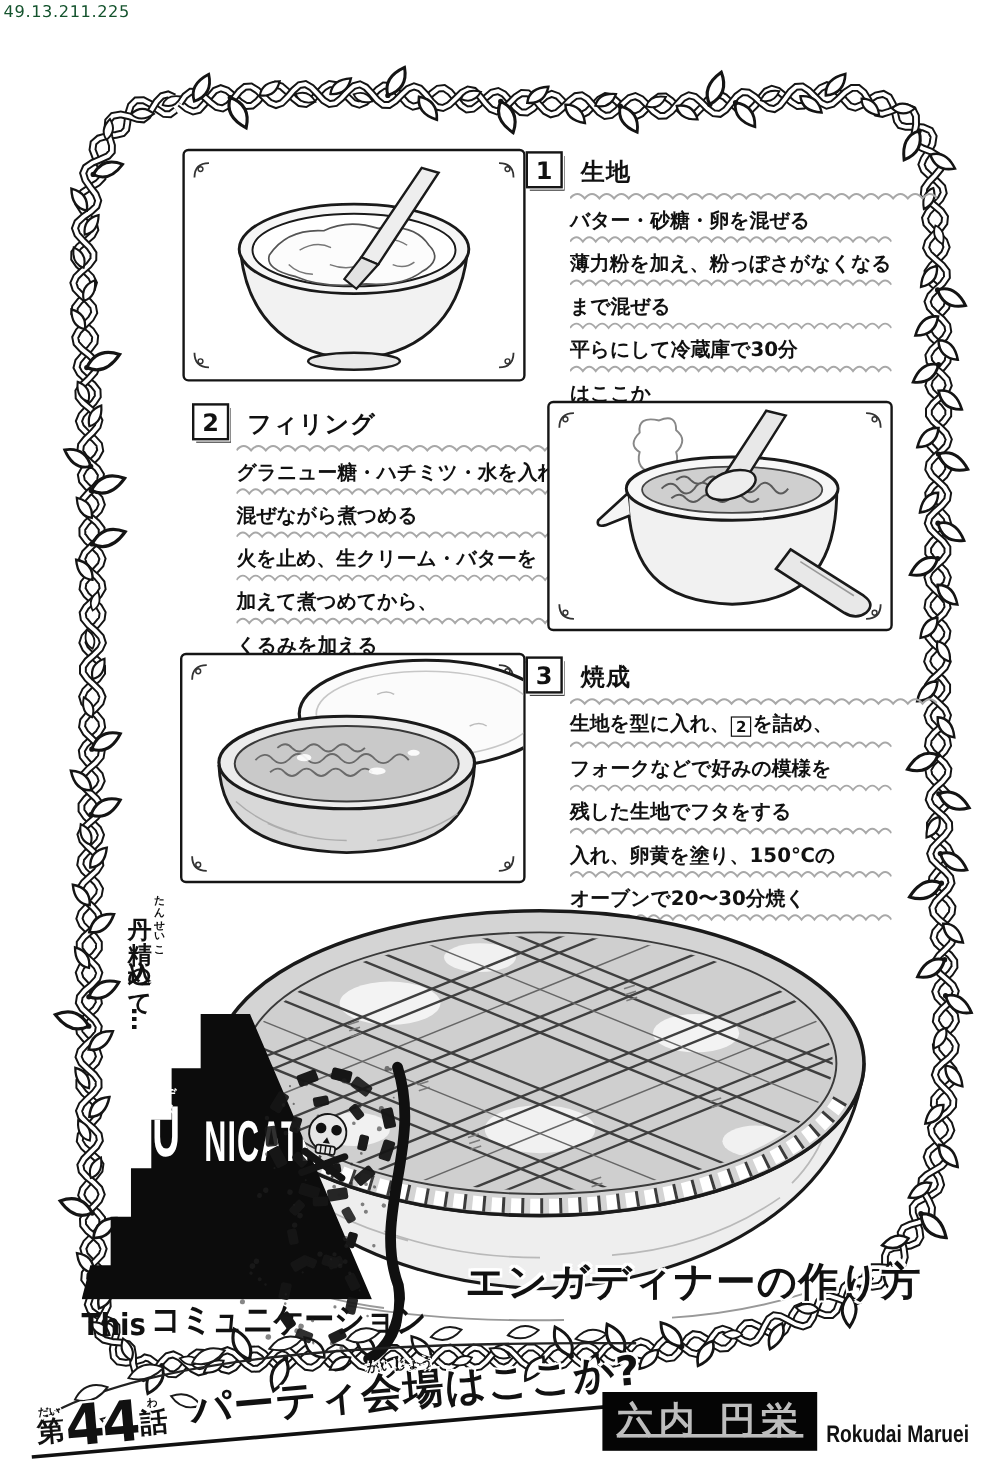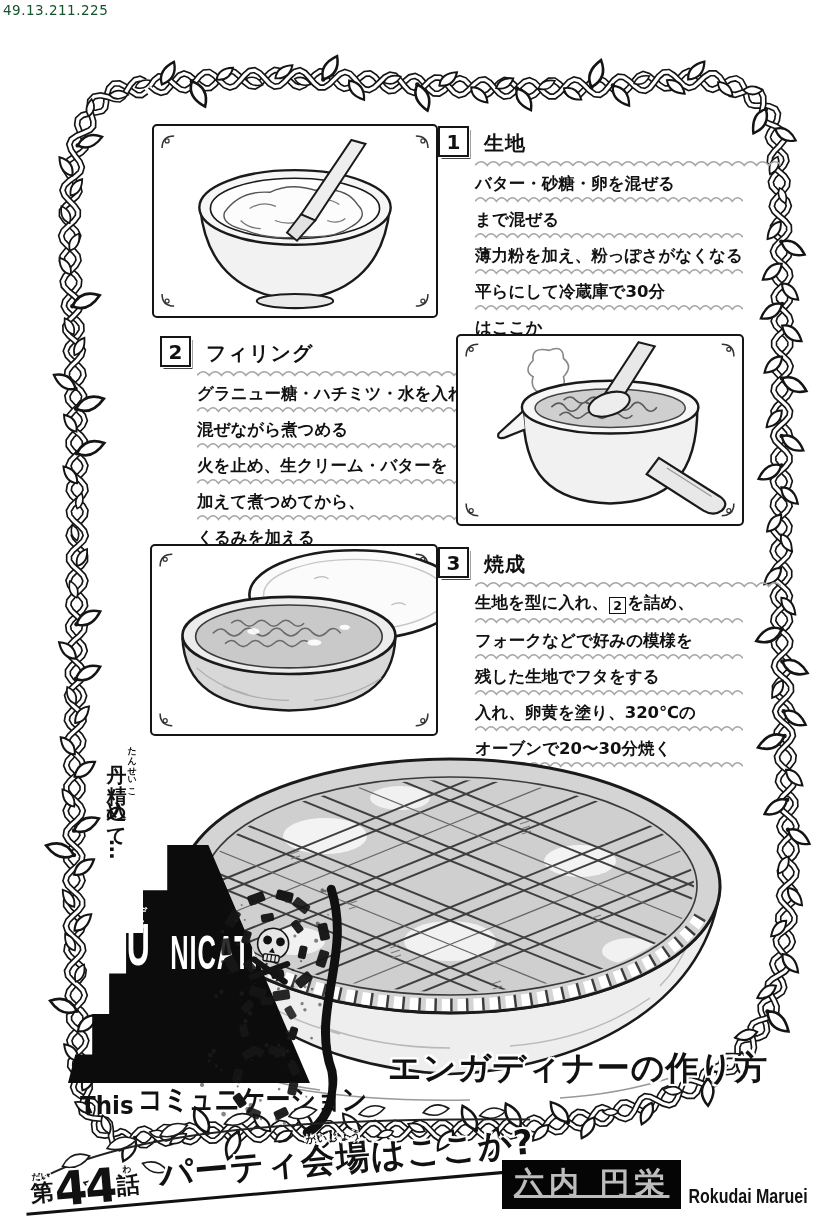--- a/index.html
+++ b/index.html
@@ -68,21 +68,21 @@
     padding-bottom:4px;
   }
   .logo-row { color:#fff; font-weight:bold; font-family:"Liberation Sans",sans-serif; line-height:0.98; }
   .logo-row.r1 { font-size:40px; transform:scale(0.8,1.5); transform-origin:center bottom; margin-bottom:14px; margin-left:10px;}
   .logo-row.r2 { font-size:40px; transform:scale(0.8,1.5); transform-origin:center bottom; margin-bottom:14px; }
   .logo-row.r3 { font-size:30px; transform:scale(0.85,1.6); transform-origin:center bottom; letter-spacing:1px; }
   .logo-side {
     position:absolute; left:64px; top:52px; writing-mode:vertical-rl;
     color:#fff; font-size:12px; font-weight:bold; letter-spacing:2px;
   }
-  .logo-sub { position:absolute; left:0px; top:240px; width:260px; display:flex; align-items:flex-end;margin-left:12px; }
+  .logo-sub { position:absolute; left:0px; top:240px; width:260px; display:flex; align-items:flex-end; }
   .logo-this { font-size:23px; font-weight:900; letter-spacing:0px; transform:scaleY(1.1); }
   .logo-kana { font-size:25px; font-weight:900; margin-left:4px; letter-spacing:0px; transform:scaleY(1.15); transform-origin:left bottom; white-space:nowrap; }
 
   
   #boot { left:193px; top:868px; width:155px; height:268px; z-index:4; transform:rotate(8deg); }
 
   
   #caption {
     left:388px; top:1046px; z-index:5; font-size:33px; font-weight:900; letter-spacing:1px; white-space:nowrap;
     text-shadow:-2px -2px 0 #fff, 2px -2px 0 #fff, -2px 2px 0 #fff, 2px 2px 0 #fff, 0 -2px 0 #fff, 0 2px 0 #fff, -2px 0 0 #fff, 2px 0 0 #fff;
@@ -327,27 +327,27 @@
       <path d="M0 7 q6 -8 12 0 q6 -8 12 0 q6 -8 12 0 q6 -8 12 0 q6 -8 12 0 q6 -8 12 0 q6 -8 12 0 q6 -8 12 0 q6 -8 12 0 q6 -8 12 0 q6 -8 12 0 q6 -8 12 0 q6 -8 12 0 q6 -8 12 0 q6 -8 12 0 q6 -8 12 0 q6 -8 12 0 q6 -8 12 0 q6 -8 12 0 q6 -8 12 0 q6 -8 12 0 q6 -8 12 0 q6 -8 12 0 q6 -8 12 0 q6 -8 12 0" fill="none" stroke="#a8a8a8" stroke-width="1.8"></path>
     </svg>
   <div class="lines">
     <div class="line">
         <span class="txt">バター・砂糖・卵を混ぜる</span>
         <svg class="wave" viewBox="0 0 300 10" preserveAspectRatio="none">
           <path d="M0 7 q6 -8 12 0 q6 -8 12 0 q6 -8 12 0 q6 -8 12 0 q6 -8 12 0 q6 -8 12 0 q6 -8 12 0 q6 -8 12 0 q6 -8 12 0 q6 -8 12 0 q6 -8 12 0 q6 -8 12 0 q6 -8 12 0 q6 -8 12 0 q6 -8 12 0 q6 -8 12 0 q6 -8 12 0 q6 -8 12 0 q6 -8 12 0 q6 -8 12 0 q6 -8 12 0 q6 -8 12 0 q6 -8 12 0 q6 -8 12 0 q6 -8 12 0" fill="none" stroke="#a8a8a8" stroke-width="1.8"></path>
         </svg>
       </div>
     <div class="line">
+        <span class="txt">薄力粉を加え、粉っぽさがなくなる</span>
+        <svg class="wave" viewBox="0 0 300 10" preserveAspectRatio="none">
+          <path d="M0 7 q6 -8 12 0 q6 -8 12 0 q6 -8 12 0 q6 -8 12 0 q6 -8 12 0 q6 -8 12 0 q6 -8 12 0 q6 -8 12 0 q6 -8 12 0 q6 -8 12 0 q6 -8 12 0 q6 -8 12 0 q6 -8 12 0 q6 -8 12 0 q6 -8 12 0 q6 -8 12 0 q6 -8 12 0 q6 -8 12 0 q6 -8 12 0 q6 -8 12 0 q6 -8 12 0 q6 -8 12 0 q6 -8 12 0 q6 -8 12 0 q6 -8 12 0" fill="none" stroke="#a8a8a8" stroke-width="1.8"></path>
+        </svg>
+      </div>
+    <div class="line">
         <span class="txt">まで混ぜる</span>
-        <svg class="wave" viewBox="0 0 300 10" preserveAspectRatio="none">
-          <path d="M0 7 q6 -8 12 0 q6 -8 12 0 q6 -8 12 0 q6 -8 12 0 q6 -8 12 0 q6 -8 12 0 q6 -8 12 0 q6 -8 12 0 q6 -8 12 0 q6 -8 12 0 q6 -8 12 0 q6 -8 12 0 q6 -8 12 0 q6 -8 12 0 q6 -8 12 0 q6 -8 12 0 q6 -8 12 0 q6 -8 12 0 q6 -8 12 0 q6 -8 12 0 q6 -8 12 0 q6 -8 12 0 q6 -8 12 0 q6 -8 12 0 q6 -8 12 0" fill="none" stroke="#a8a8a8" stroke-width="1.8"></path>
-        </svg>
-      </div>
-    <div class="line">
-        <span class="txt">薄力粉を加え、粉っぽさがなくなる</span>
         <svg class="wave" viewBox="0 0 300 10" preserveAspectRatio="none">
           <path d="M0 7 q6 -8 12 0 q6 -8 12 0 q6 -8 12 0 q6 -8 12 0 q6 -8 12 0 q6 -8 12 0 q6 -8 12 0 q6 -8 12 0 q6 -8 12 0 q6 -8 12 0 q6 -8 12 0 q6 -8 12 0 q6 -8 12 0 q6 -8 12 0 q6 -8 12 0 q6 -8 12 0 q6 -8 12 0 q6 -8 12 0 q6 -8 12 0 q6 -8 12 0 q6 -8 12 0 q6 -8 12 0 q6 -8 12 0 q6 -8 12 0 q6 -8 12 0" fill="none" stroke="#a8a8a8" stroke-width="1.8"></path>
         </svg>
       </div>
     <div class="line">
         <span class="txt">平らにして冷蔵庫で30分</span>
         <svg class="wave" viewBox="0 0 300 10" preserveAspectRatio="none">
           <path d="M0 7 q6 -8 12 0 q6 -8 12 0 q6 -8 12 0 q6 -8 12 0 q6 -8 12 0 q6 -8 12 0 q6 -8 12 0 q6 -8 12 0 q6 -8 12 0 q6 -8 12 0 q6 -8 12 0 q6 -8 12 0 q6 -8 12 0 q6 -8 12 0 q6 -8 12 0 q6 -8 12 0 q6 -8 12 0 q6 -8 12 0 q6 -8 12 0 q6 -8 12 0 q6 -8 12 0 q6 -8 12 0 q6 -8 12 0 q6 -8 12 0 q6 -8 12 0" fill="none" stroke="#a8a8a8" stroke-width="1.8"></path>
         </svg>
       </div>
@@ -454,21 +454,21 @@
           <path d="M0 7 q6 -8 12 0 q6 -8 12 0 q6 -8 12 0 q6 -8 12 0 q6 -8 12 0 q6 -8 12 0 q6 -8 12 0 q6 -8 12 0 q6 -8 12 0 q6 -8 12 0 q6 -8 12 0 q6 -8 12 0 q6 -8 12 0 q6 -8 12 0 q6 -8 12 0 q6 -8 12 0 q6 -8 12 0 q6 -8 12 0 q6 -8 12 0 q6 -8 12 0 q6 -8 12 0 q6 -8 12 0 q6 -8 12 0 q6 -8 12 0 q6 -8 12 0" fill="none" stroke="#a8a8a8" stroke-width="1.8"></path>
         </svg>
       </div>
     <div class="line">
         <span class="txt">残した生地でフタをする</span>
         <svg class="wave" viewBox="0 0 300 10" preserveAspectRatio="none">
           <path d="M0 7 q6 -8 12 0 q6 -8 12 0 q6 -8 12 0 q6 -8 12 0 q6 -8 12 0 q6 -8 12 0 q6 -8 12 0 q6 -8 12 0 q6 -8 12 0 q6 -8 12 0 q6 -8 12 0 q6 -8 12 0 q6 -8 12 0 q6 -8 12 0 q6 -8 12 0 q6 -8 12 0 q6 -8 12 0 q6 -8 12 0 q6 -8 12 0 q6 -8 12 0 q6 -8 12 0 q6 -8 12 0 q6 -8 12 0 q6 -8 12 0 q6 -8 12 0" fill="none" stroke="#a8a8a8" stroke-width="1.8"></path>
         </svg>
       </div>
     <div class="line">
-        <span class="txt">入れ、卵黄を塗り、320℃の</span>
+        <span class="txt">入れ、卵黄を塗り、150℃の</span>
         <svg class="wave" viewBox="0 0 300 10" preserveAspectRatio="none">
           <path d="M0 7 q6 -8 12 0 q6 -8 12 0 q6 -8 12 0 q6 -8 12 0 q6 -8 12 0 q6 -8 12 0 q6 -8 12 0 q6 -8 12 0 q6 -8 12 0 q6 -8 12 0 q6 -8 12 0 q6 -8 12 0 q6 -8 12 0 q6 -8 12 0 q6 -8 12 0 q6 -8 12 0 q6 -8 12 0 q6 -8 12 0 q6 -8 12 0 q6 -8 12 0 q6 -8 12 0 q6 -8 12 0 q6 -8 12 0 q6 -8 12 0 q6 -8 12 0" fill="none" stroke="#a8a8a8" stroke-width="1.8"></path>
         </svg>
       </div>
     <div class="line">
         <span class="txt">オーブンで20〜30分焼く</span>
         <svg class="wave" viewBox="0 0 300 10" preserveAspectRatio="none">
           <path d="M0 7 q6 -8 12 0 q6 -8 12 0 q6 -8 12 0 q6 -8 12 0 q6 -8 12 0 q6 -8 12 0 q6 -8 12 0 q6 -8 12 0 q6 -8 12 0 q6 -8 12 0 q6 -8 12 0 q6 -8 12 0 q6 -8 12 0 q6 -8 12 0 q6 -8 12 0 q6 -8 12 0 q6 -8 12 0 q6 -8 12 0 q6 -8 12 0 q6 -8 12 0 q6 -8 12 0 q6 -8 12 0 q6 -8 12 0 q6 -8 12 0 q6 -8 12 0" fill="none" stroke="#a8a8a8" stroke-width="1.8"></path>
         </svg>
       </div>

